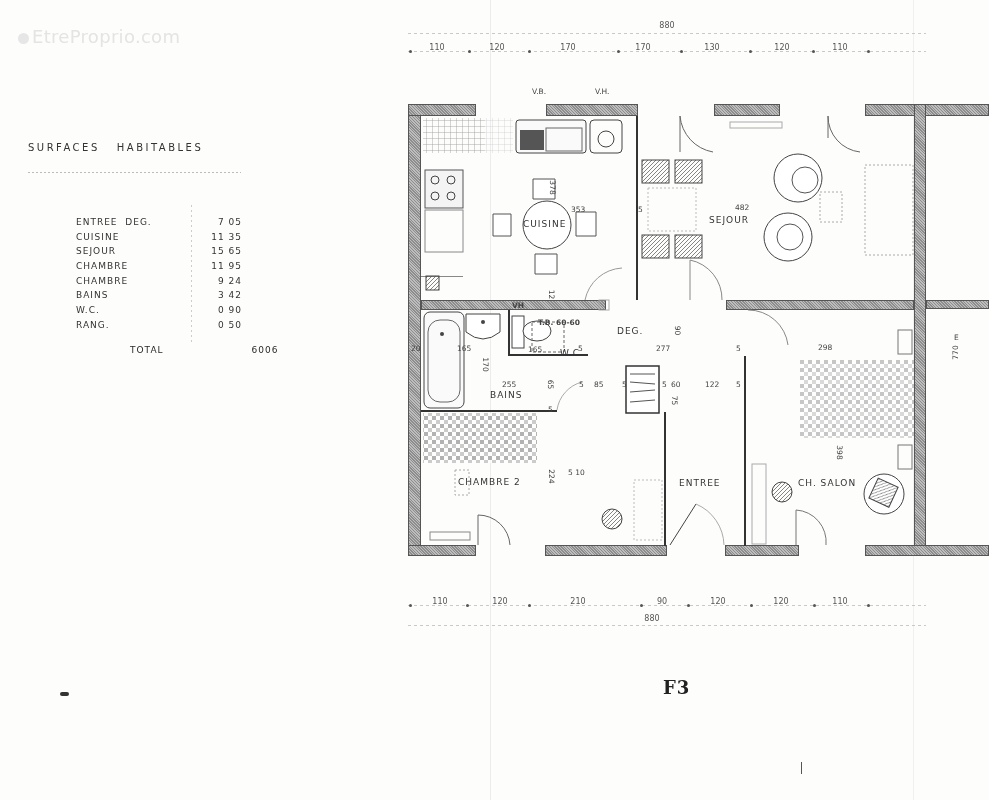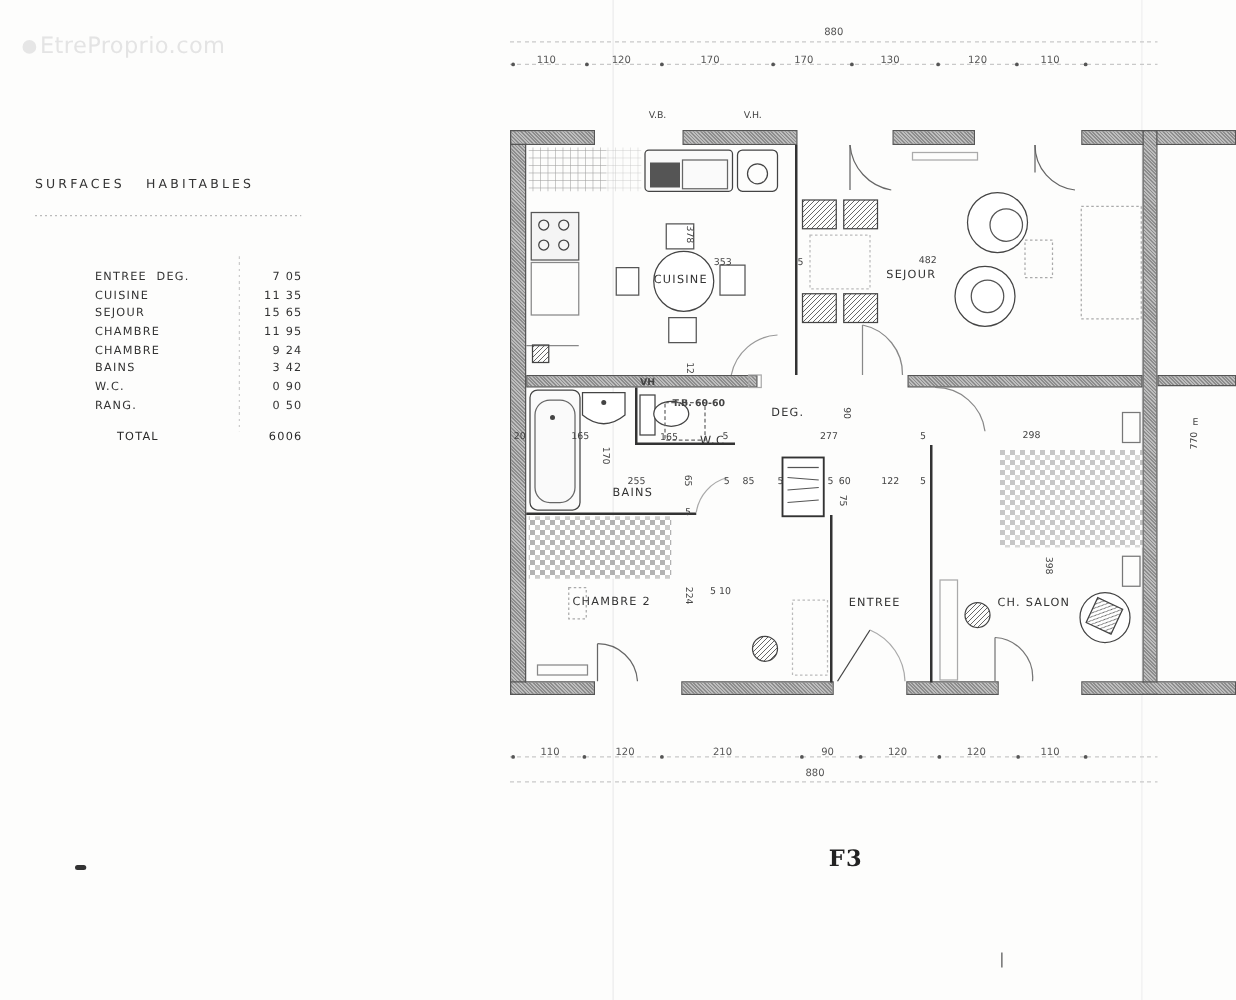--- a/index.html
+++ b/index.html
@@ -8,21 +8,21 @@
   .abs { position:absolute; }
   .watermark { left:18px; top:26px; font-size:18px; color:#e4e4e4; letter-spacing:0.3px; }
   .wm-dot { display:inline-block; width:11px; height:11px; border-radius:50%; background:#e6e6e6; margin-right:3px; vertical-align:-1px; }
   .fold { background:#ececec; width:1px; }
   .surf-title { left:28px; top:142px; font-size:10px; letter-spacing:2.5px; color:#333; }
   .surf-title-ul { left:28px; top:172px; width:213px; height:1px; background:repeating-linear-gradient(90deg,#bbb 0 2px,transparent 2px 4px); }
   .surf-table { left:76px; top:215px; width:166px; font-size:9px; letter-spacing:1px; color:#333; }
   .surf-row { display:flex; justify-content:space-between; height:14.7px; line-height:14.7px; }
   .surf-val { width:40px; text-align:right; }
   .surf-sep { left:191px; top:205px; width:1px; height:140px; background:repeating-linear-gradient(180deg,#ccc 0 2px,transparent 2px 5px); }
-  .surf-total { left:130px; top:345px; width:112px; font-size:9px; letter-spacing:1px; display:flex; justify-content:flex-end;gap:40px; }
+  .surf-total { left:130px; top:345px; width:112px; font-size:9px; letter-spacing:1px; display:flex; justify-content:flex-start;gap:40px; }
   .dim-line { height:1px; background:repeating-linear-gradient(90deg,#c9c9c9 0 3px,transparent 3px 6px); }
   .dim-tick { width:3px; height:3px; background:#555; border-radius:50%; }
   .dim-lbl { font-size:8px; color:#555; transform:translateX(-50%); }
   .wall { background:repeating-linear-gradient(45deg,#8d8d8d 0 1px,#bdbdbd 1px 2px); border:1px solid #555; box-sizing:border-box; }
   .thin { background:#333; }
   .room-lbl { font-size:9px; letter-spacing:1px; color:#333; white-space:nowrap; }
   .small { font-size:7.5px; color:#444; white-space:nowrap; }
   .f3 { left:663px; top:677px; font-family:"DejaVu Serif", serif; font-weight:bold; font-size:18px; color:#222; letter-spacing:1px; }
   svg { position:absolute; overflow:visible; }
 </style>
@@ -90,21 +90,21 @@
 <div class="abs dim-tick" style="left:812px;top:50px;"></div>
 <div class="abs dim-tick" style="left:867px;top:50px;"></div>
 <div class="abs dim-lbl" style="left:437px;top:43px;">110</div>
 <div class="abs dim-lbl" style="left:497px;top:43px;">120</div>
 <div class="abs dim-lbl" style="left:568px;top:43px;">170</div>
 <div class="abs dim-lbl" style="left:643px;top:43px;">170</div>
 <div class="abs dim-lbl" style="left:712px;top:43px;">130</div>
 <div class="abs dim-lbl" style="left:782px;top:43px;">120</div>
 <div class="abs dim-lbl" style="left:840px;top:43px;">110</div>
 
-<div class="abs small" style="left:519px;top:87px;">V.B.</div>
+<div class="abs small" style="left:532px;top:87px;">V.B.</div>
 <div class="abs small" style="left:595px;top:87px;">V.H.</div>
 
 <div class="abs wall" style="left:408px;top:104px;width:13px;height:452px;"></div>
 <div class="abs wall" style="left:408px;top:104px;width:68px;height:12px;"></div>
 <div class="abs wall" style="left:546px;top:104px;width:92px;height:12px;"></div>
 <div class="abs wall" style="left:714px;top:104px;width:66px;height:12px;"></div>
 <div class="abs wall" style="left:865px;top:104px;width:124px;height:12px;"></div>
 <div class="abs wall" style="left:914px;top:104px;width:12px;height:452px;"></div>
 <div class="abs wall" style="left:421px;top:300px;width:185px;height:10px;"></div>
 <div class="abs wall" style="left:726px;top:300px;width:188px;height:10px;"></div>

